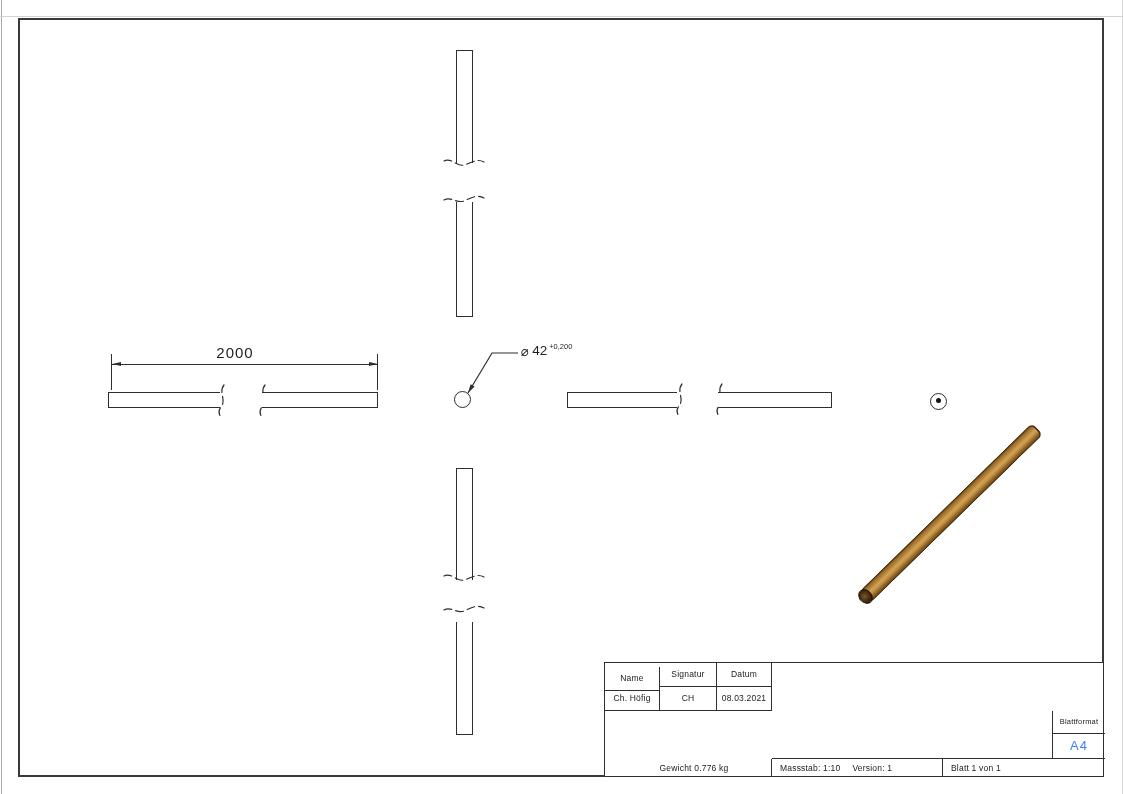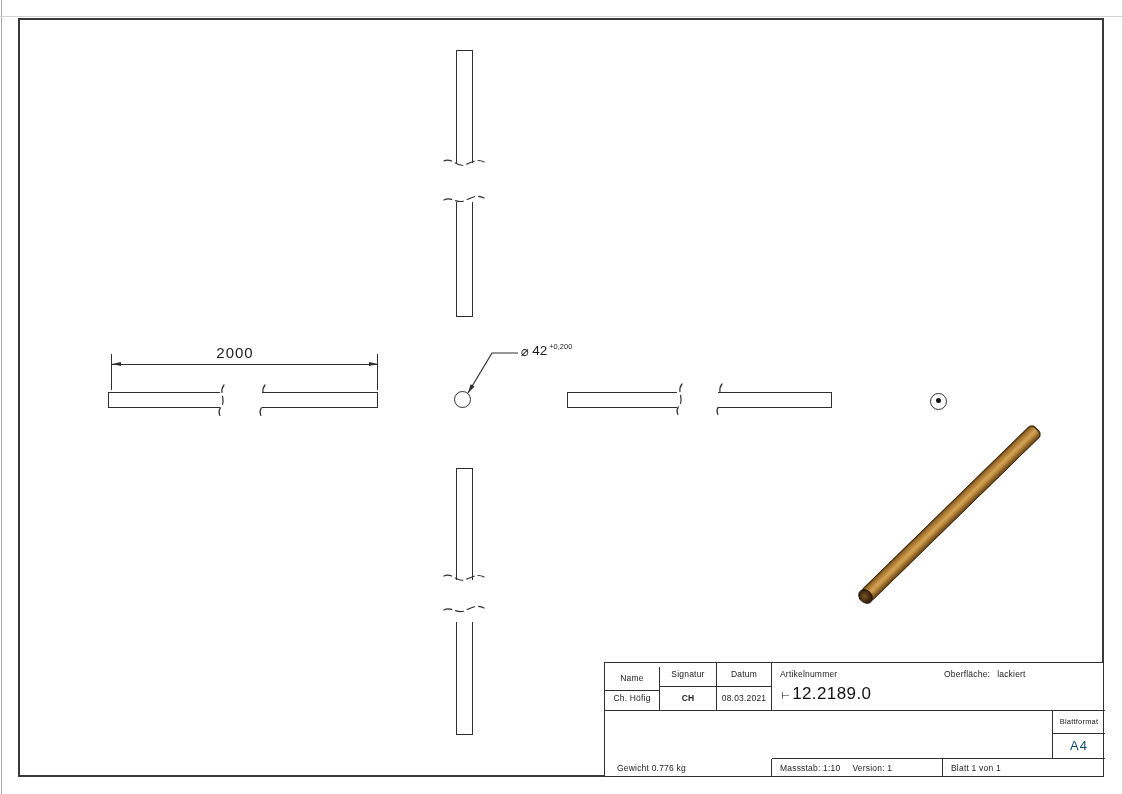--- a/index.html
+++ b/index.html
@@ -72,24 +72,24 @@
   .lh24 { line-height:23px; } .lh19 { line-height:18px; } .lh23 { line-height:22px; } .lh25 { line-height:24px; }
 
   .artnr-header { position:absolute; left:8px; top:6px; }
   .oberflaeche { position:absolute; left:172px; top:6px; display:flex; gap:7px; }
   .artnr-value { position:absolute; left:9px; top:21px; display:flex; align-items:center;
                  font-size:17px; letter-spacing:.4px; color:#111; }
   .artnr-value .prefix { font-family:"DejaVu Sans",sans-serif; font-size:10px; margin-right:2px;
                          transform:translateY(1px); }
   .werk { padding:10px 0 0 12px; }
   .werk .w-val { margin-top:9px; }
-  .pad-l { padding-left:12px; } .pad-l8 { padding-left:8px; }
+  .pad-l { padding-left:12px;text-align:center; } .pad-l8 { padding-left:8px; }
   .mass-cell span + span { margin-left:12px; }
   .bf-label { font-size:7.5px; }
-  .a4 { font-size:13px; letter-spacing:1px; color:#0c4a6e; }
+  .a4 { font-size:13px; letter-spacing:1px; color:#3b82f6; }
 </style>
 </head>
 <body>
 
 <div class="sheet">
   <div class="page-edge-left"></div>
   <div class="page-edge-right"></div>
   <div class="page-top-shadow"></div>
 
   <div class="frame"></div>
@@ -170,34 +170,23 @@
     <div class="rod3d-body"></div>
     <div class="rod3d-cap"></div>
   </div>
 
   <div class="tblock">
 
     <div class="cell b-r b-b cc lh24" style="left:0; top:4px; width:55px; height:24px;">Name</div>
     <div class="cell b-r b-b cc lh24" style="left:55px; top:0; width:57px; height:24px;">Signatur</div>
     <div class="cell b-r b-b cc lh24" style="left:112px; top:0; width:55px; height:24px;">Datum</div>
 
-    <div class="cell b-b" style="left:167px; top:0; width:333px; height:48px;">
-      <div class="artnr-header">Artikelnummer</div>
-      <div class="oberflaeche">
-        <span>Oberfläche:</span>
-        <span>lackiert</span>
-      </div>
-      <div class="artnr-value">
-        <span class="prefix">⊢</span>
-        <span>12.2189.0</span>
-      </div>
-    </div>
 
     <div class="cell b-r b-b cc lh24" style="left:0; top:24px; width:55px; height:24px;">Ch. Höfig</div>
-    <div class="cell b-r b-b cc lh24" style="left:55px; top:24px; width:57px; height:24px;font-weight:bold;">CH</div>
+    <div class="cell b-r b-b cc lh24" style="left:55px; top:24px; width:57px; height:24px;">CH</div>
     <div class="cell b-r b-b cc lh24" style="left:112px; top:24px; width:55px; height:24px;">08.03.2021</div>
 
     <div class="cell b-r b-b" style="left:167px; top:48px; width:281px; height:48px;"></div>
     <div class="cell b-b cc lh23 bf-label" style="left:448px; top:48px; width:52px; height:23px;">Blattformat</div>
     <div class="cell b-b cc lh25 a4" style="left:448px; top:71px; width:52px; height:25px;">A4</div>
 
     <div class="cell b-r lh19 pad-l" style="left:0; top:96px; width:167px; height:18px;">Gewicht 0.776 kg</div>
     <div class="cell b-r lh19 pad-l8 mass-cell" style="left:167px; top:96px; width:171px; height:18px;">
       <span>Massstab: 1:10</span><span>Version: 1</span>
     </div>

